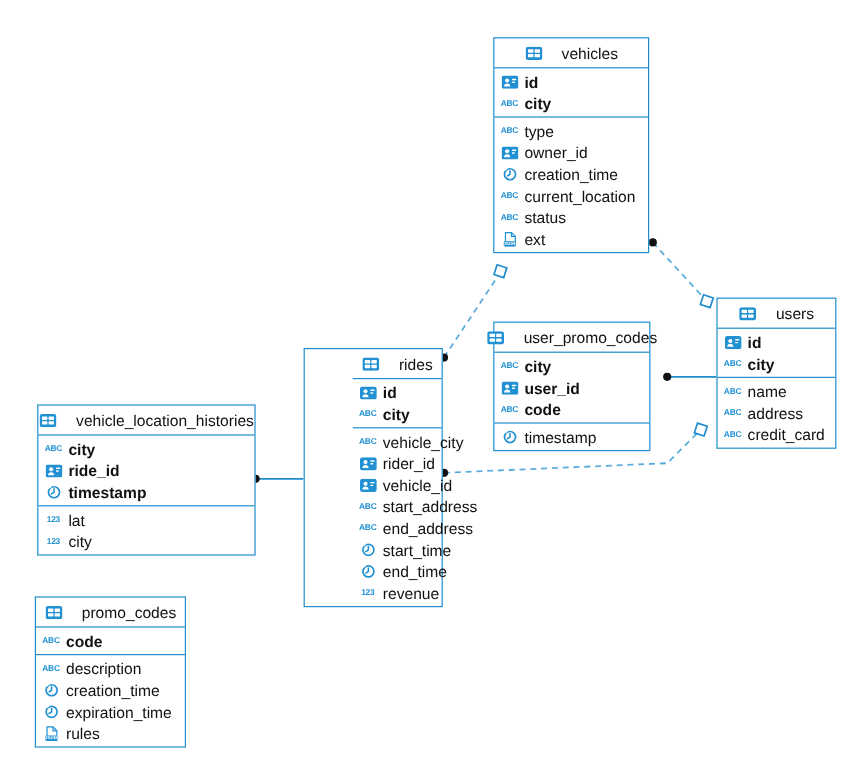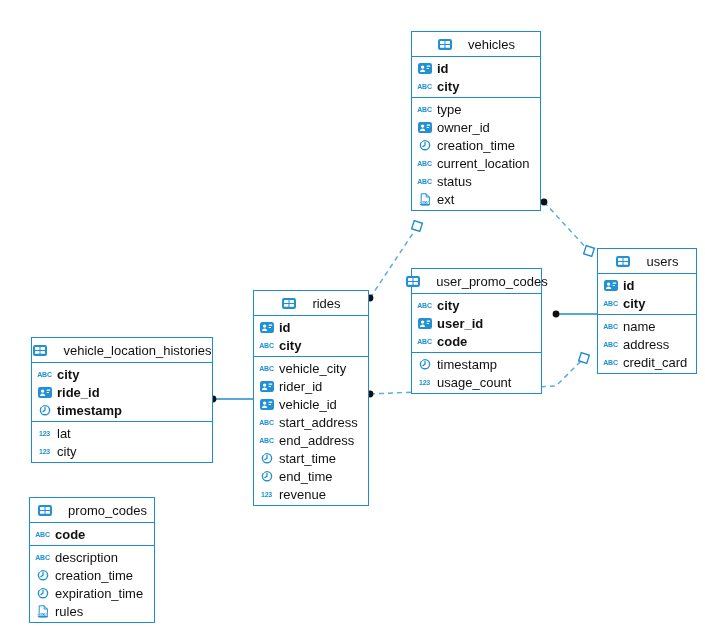--- a/index.html
+++ b/index.html
@@ -207,26 +207,20 @@
         <div class="field-row">
           <span class="field-icon">
             <svg width="12" height="12" viewBox="0 0 12 12">
               <circle cx="6" cy="6.2" r="4.6" fill="none" stroke="#2191d4" stroke-width="1.4"></circle>
               <path d="M6 3.4 V6.2 L3.9 7.6" fill="none" stroke="#2191d4" stroke-width="1.3" stroke-linecap="round"></path>
               <rect x="1.2" y="0.6" width="2.6" height="2" transform="rotate(-40 2.5 1.6)" fill="#fff"></rect>
             </svg>
           </span>
           <span class="field-label">timestamp</span>
         </div>
-        <div class="field-row">
-          <span class="field-icon">
-            <span class="icon-txt">123</span>
-          </span>
-          <span class="field-label">usage_count</span>
-        </div>
       </div>
     </div>
     <div class="table-node" style="left: 597px; top: 248px; width: 100px;">
       <div class="table-header">
         <span class="field-icon">
           <svg width="14" height="11" viewBox="0 0 14 11">
             <rect width="14" height="11" rx="2.2" fill="#2191d4"></rect>
             <rect x="2" y="2.1" width="4.5" height="2.8" rx="0.5" fill="#fff"></rect>
             <rect x="7.5" y="2.1" width="4.5" height="2.8" rx="0.5" fill="#fff"></rect>
             <rect x="2" y="6" width="4.5" height="2.8" rx="0.5" fill="#fff"></rect>
@@ -269,21 +263,21 @@
           <span class="field-label">address</span>
         </div>
         <div class="field-row">
           <span class="field-icon">
             <span class="icon-txt">ABC</span>
           </span>
           <span class="field-label">credit_card</span>
         </div>
       </div>
     </div>
-    <div class="table-node" style="left: 253px; top: 290px; width: 116px;">
+    <div class="table-node" style="left: 253px; top: 290px; width: 116px; padding-left: 40px;">
       <div class="table-header">
         <span class="field-icon">
           <svg width="14" height="11" viewBox="0 0 14 11">
             <rect width="14" height="11" rx="2.2" fill="#2191d4"></rect>
             <rect x="2" y="2.1" width="4.5" height="2.8" rx="0.5" fill="#fff"></rect>
             <rect x="7.5" y="2.1" width="4.5" height="2.8" rx="0.5" fill="#fff"></rect>
             <rect x="2" y="6" width="4.5" height="2.8" rx="0.5" fill="#fff"></rect>
             <rect x="7.5" y="6" width="4.5" height="2.8" rx="0.5" fill="#fff"></rect>
           </svg>
         </span>

